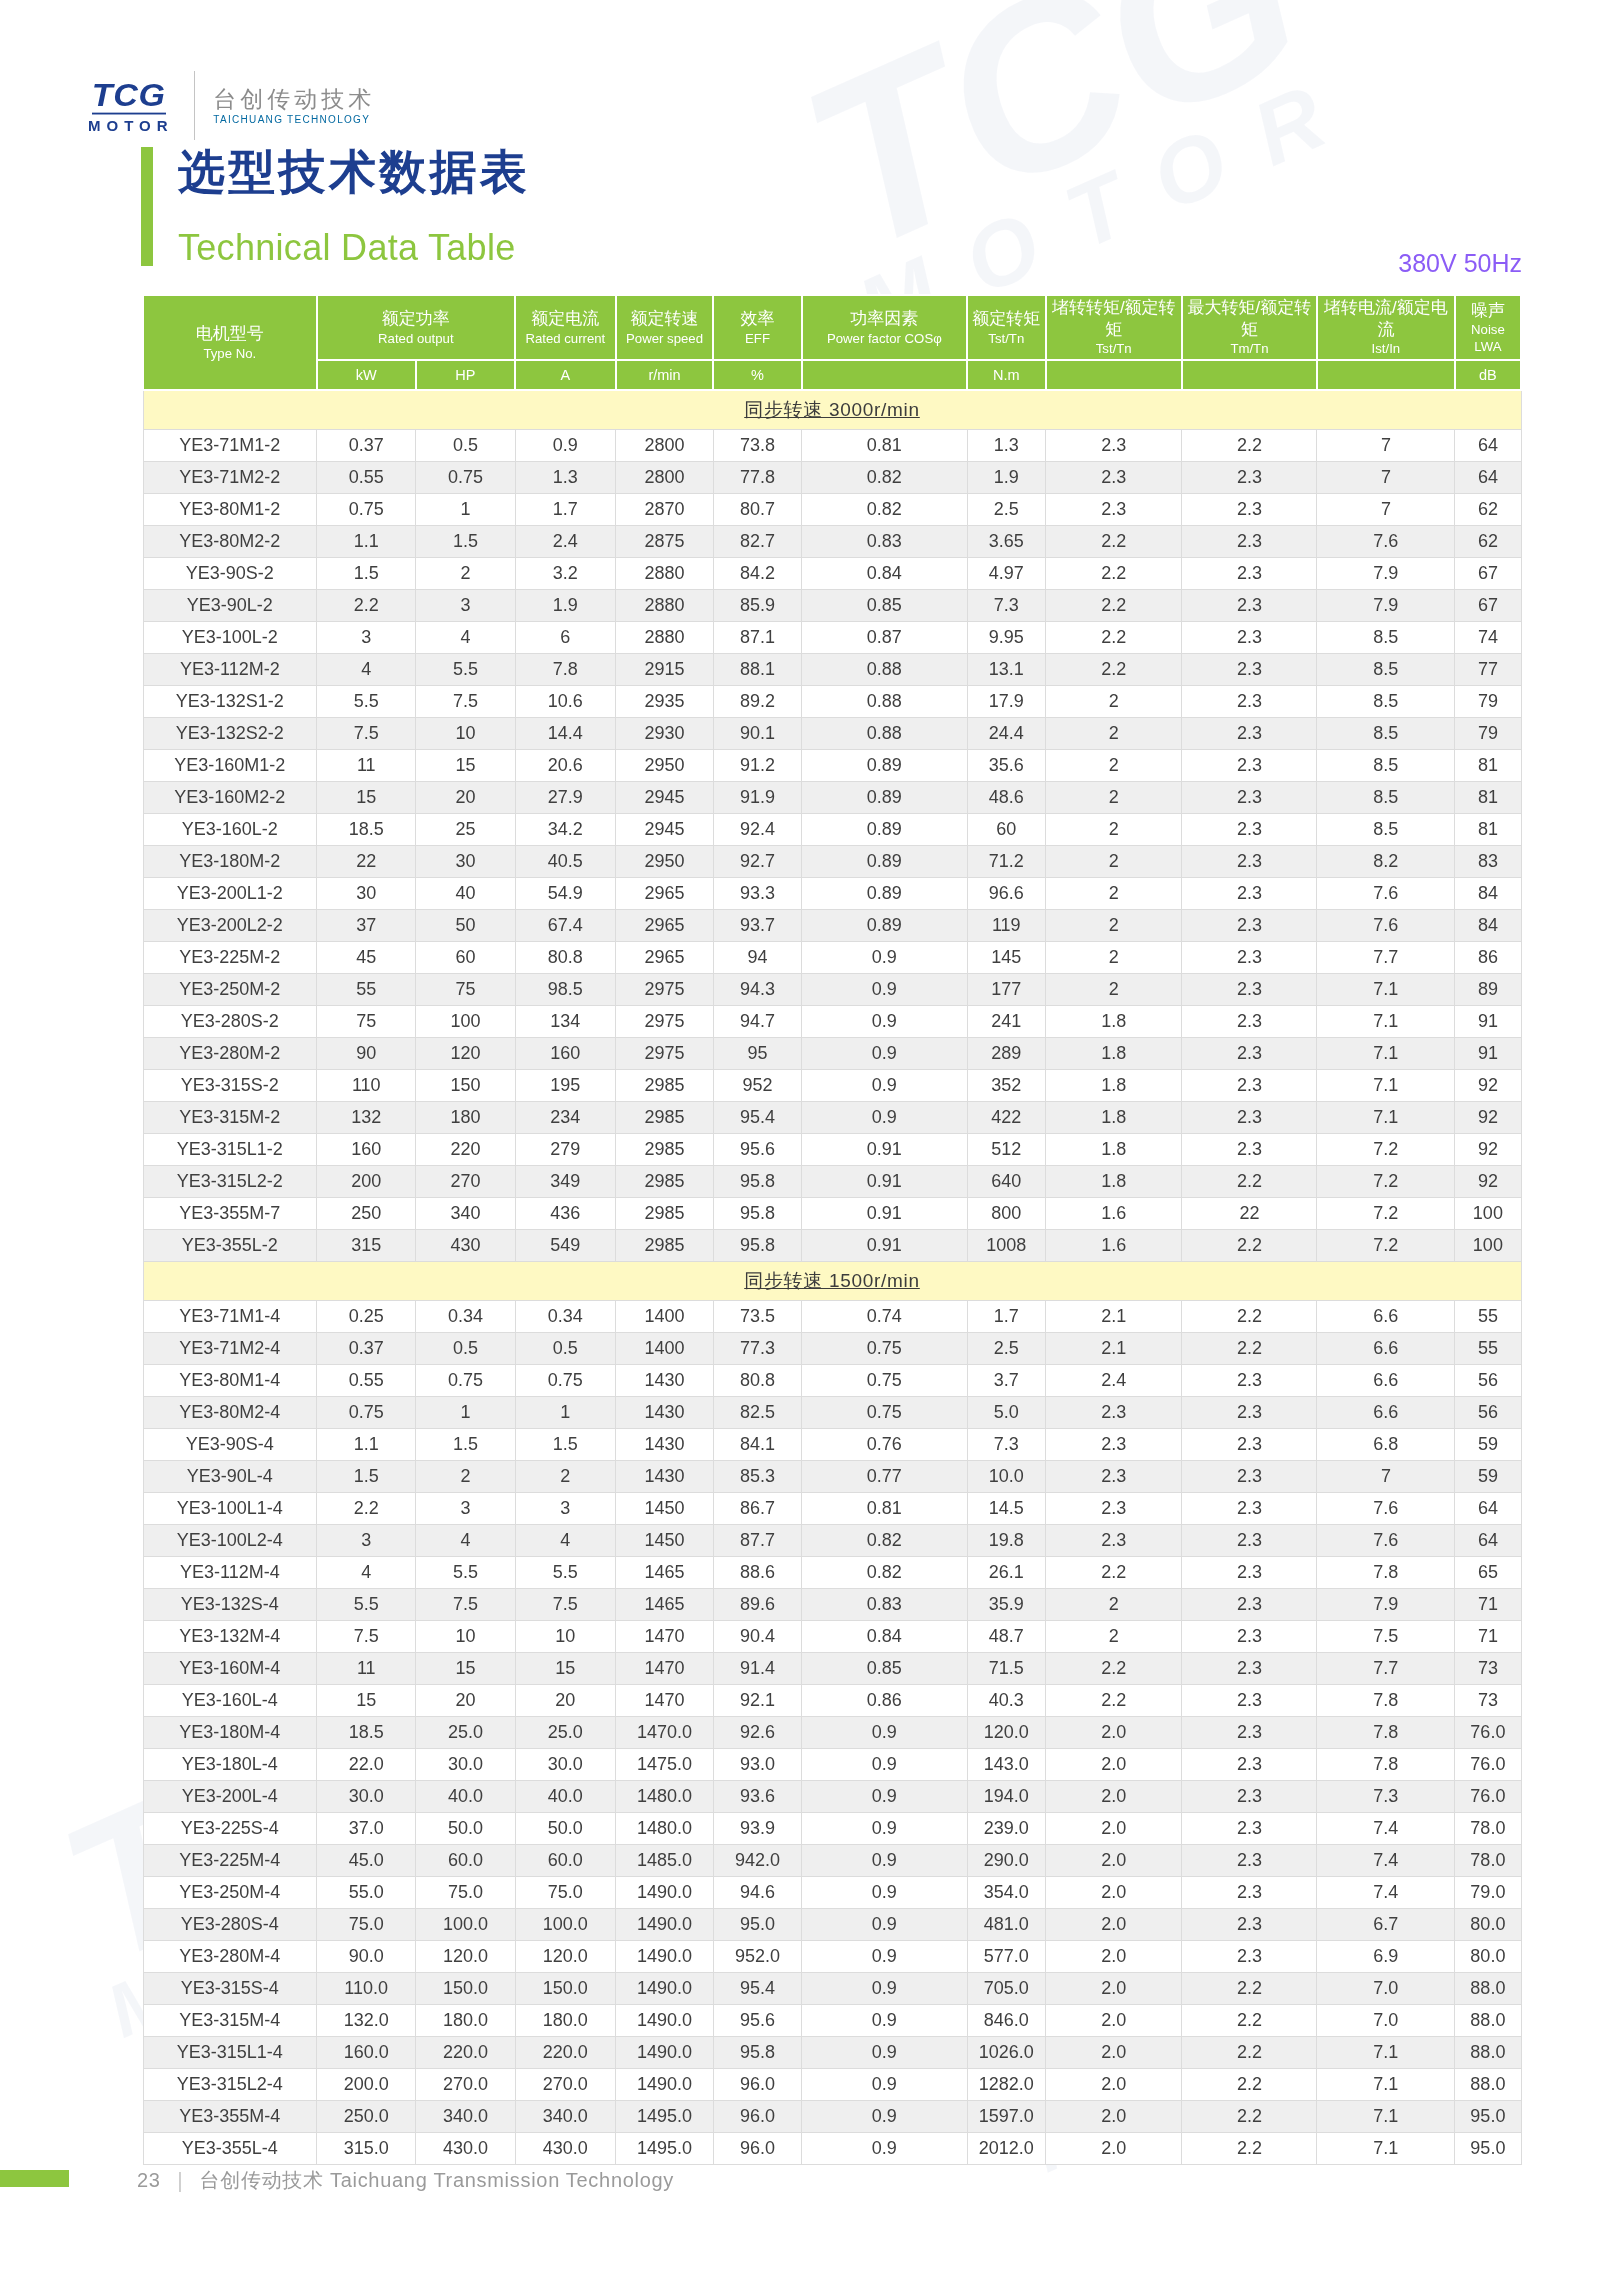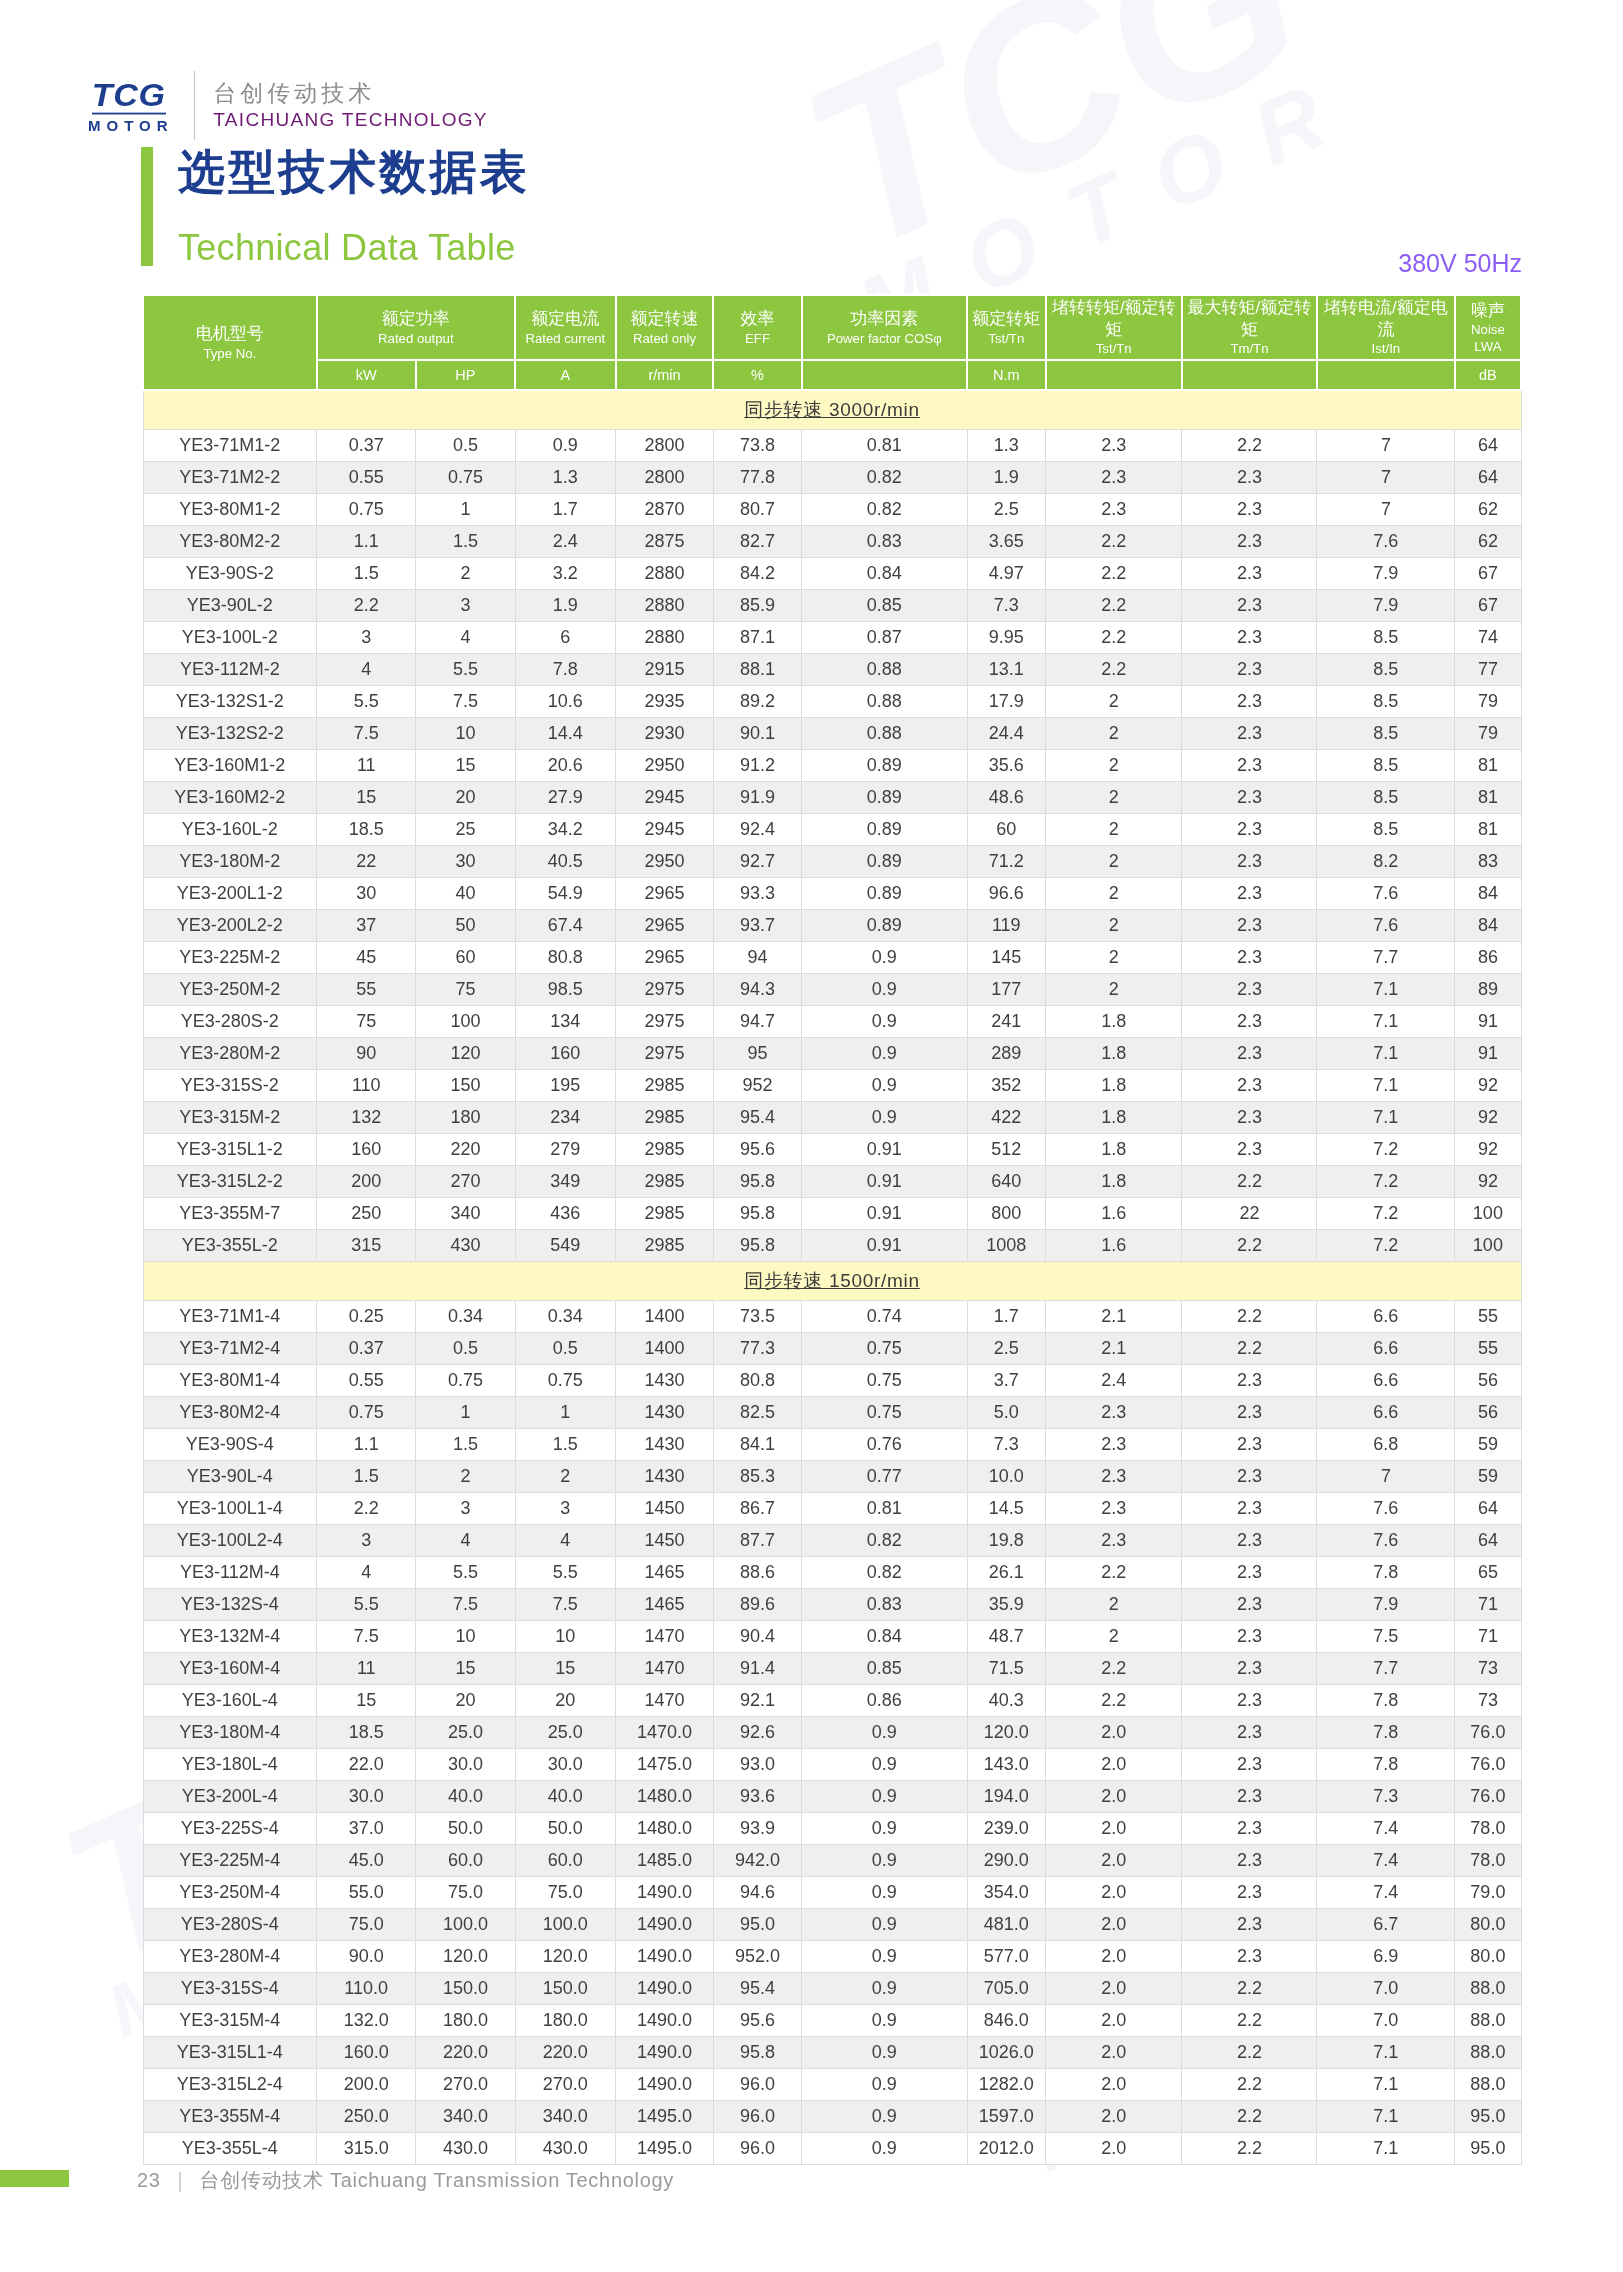--- a/index.html
+++ b/index.html
@@ -37,21 +37,21 @@
     letter-spacing:0.7px;line-height:1;transform:scaleY(0.92);
     border-bottom:2.6px solid #1d3e8f;padding-bottom:2px;
   }
   .logo-motor{
     color:#1d3e8f;font-size:15px;font-weight:800;letter-spacing:6px;
     margin-top:2.6px;line-height:1;text-indent:4px;
   }
   .logo-divider{width:1.3px;height:69px;background:#c4c4c4;margin:0 18.5px 0 20px;}
   .brand-names{display:flex;flex-direction:column;justify-content:center;}
   .brand-cn{color:#8c8c8c;font-size:23px;letter-spacing:4px;line-height:1.15;}
-  .brand-en{color:#701a75;font-size:19px;letter-spacing:1.3px;margin-top:2px;}
+  .brand-en{color:#0369a1;font-size:10px;letter-spacing:1.3px;margin-top:2px;}
   
   .title-block{position:absolute;left:141px;top:147px;display:flex;justify-content:center;}
   .accent-bar{width:12px;height:119px;background:#8dc63f;margin-right:25px;}
   .titles{display:flex;flex-direction:column;justify-content:space-between;height:119px;}
   .title-cn{margin:0;color:#1d3e8f;font-size:47px;font-weight:700;letter-spacing:3.3px;line-height:1.05;}
   .title-en{margin:0;color:#8dc63f;font-size:36px;font-weight:400;letter-spacing:0.3px;line-height:1.0;}
   .voltage{position:absolute;right:101px;top:249px;color:#8b5cf6;font-size:25px;}
   
   table.data{
     position:absolute;left:142px;top:294px;width:1380px;
@@ -136,21 +136,21 @@
           <th colspan="2">
             <div class="h-cn">额定功率</div>
             <div class="h-en">Rated output</div>
           </th>
           <th colspan="1">
             <div class="h-cn">额定电流</div>
             <div class="h-en">Rated current</div>
           </th>
           <th colspan="1">
             <div class="h-cn">额定转速</div>
-            <div class="h-en">Rated only</div>
+            <div class="h-en">Power speed</div>
           </th>
           <th colspan="1">
             <div class="h-cn">效率</div>
             <div class="h-en">EFF</div>
           </th>
           <th colspan="1">
             <div class="h-cn">功率因素</div>
             <div class="h-en">Power factor COSφ</div>
           </th>
           <th colspan="1">

